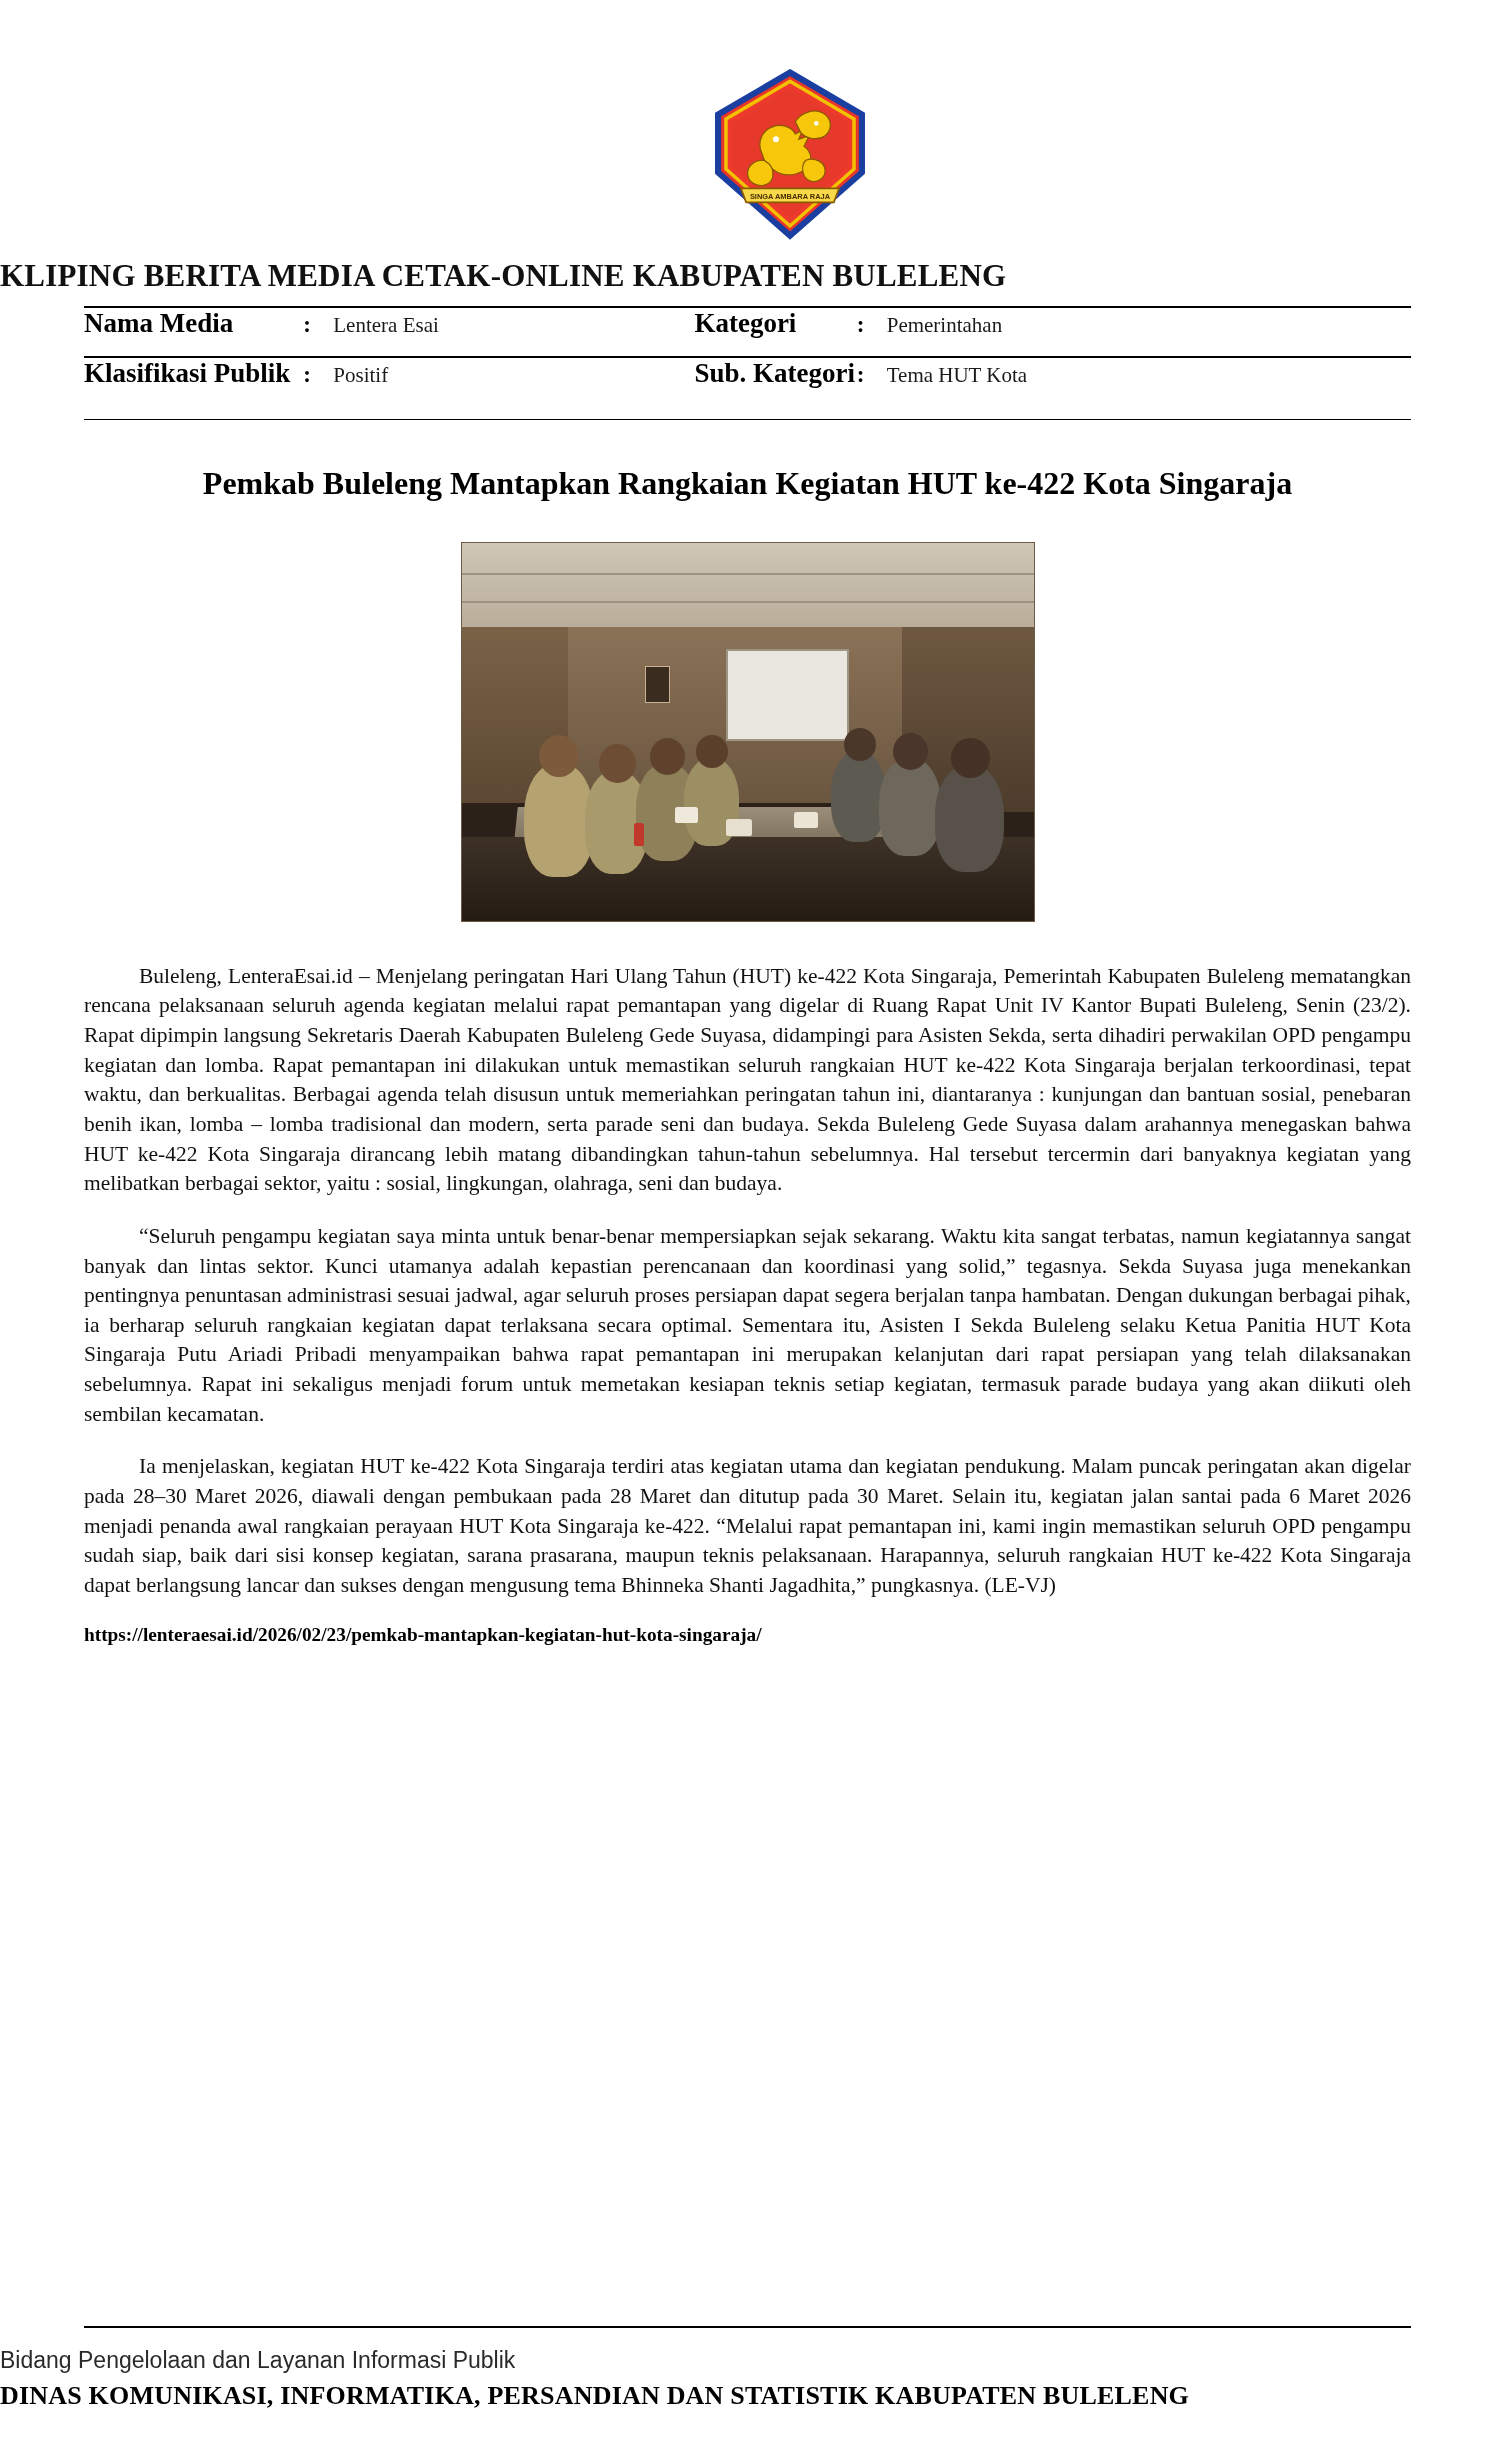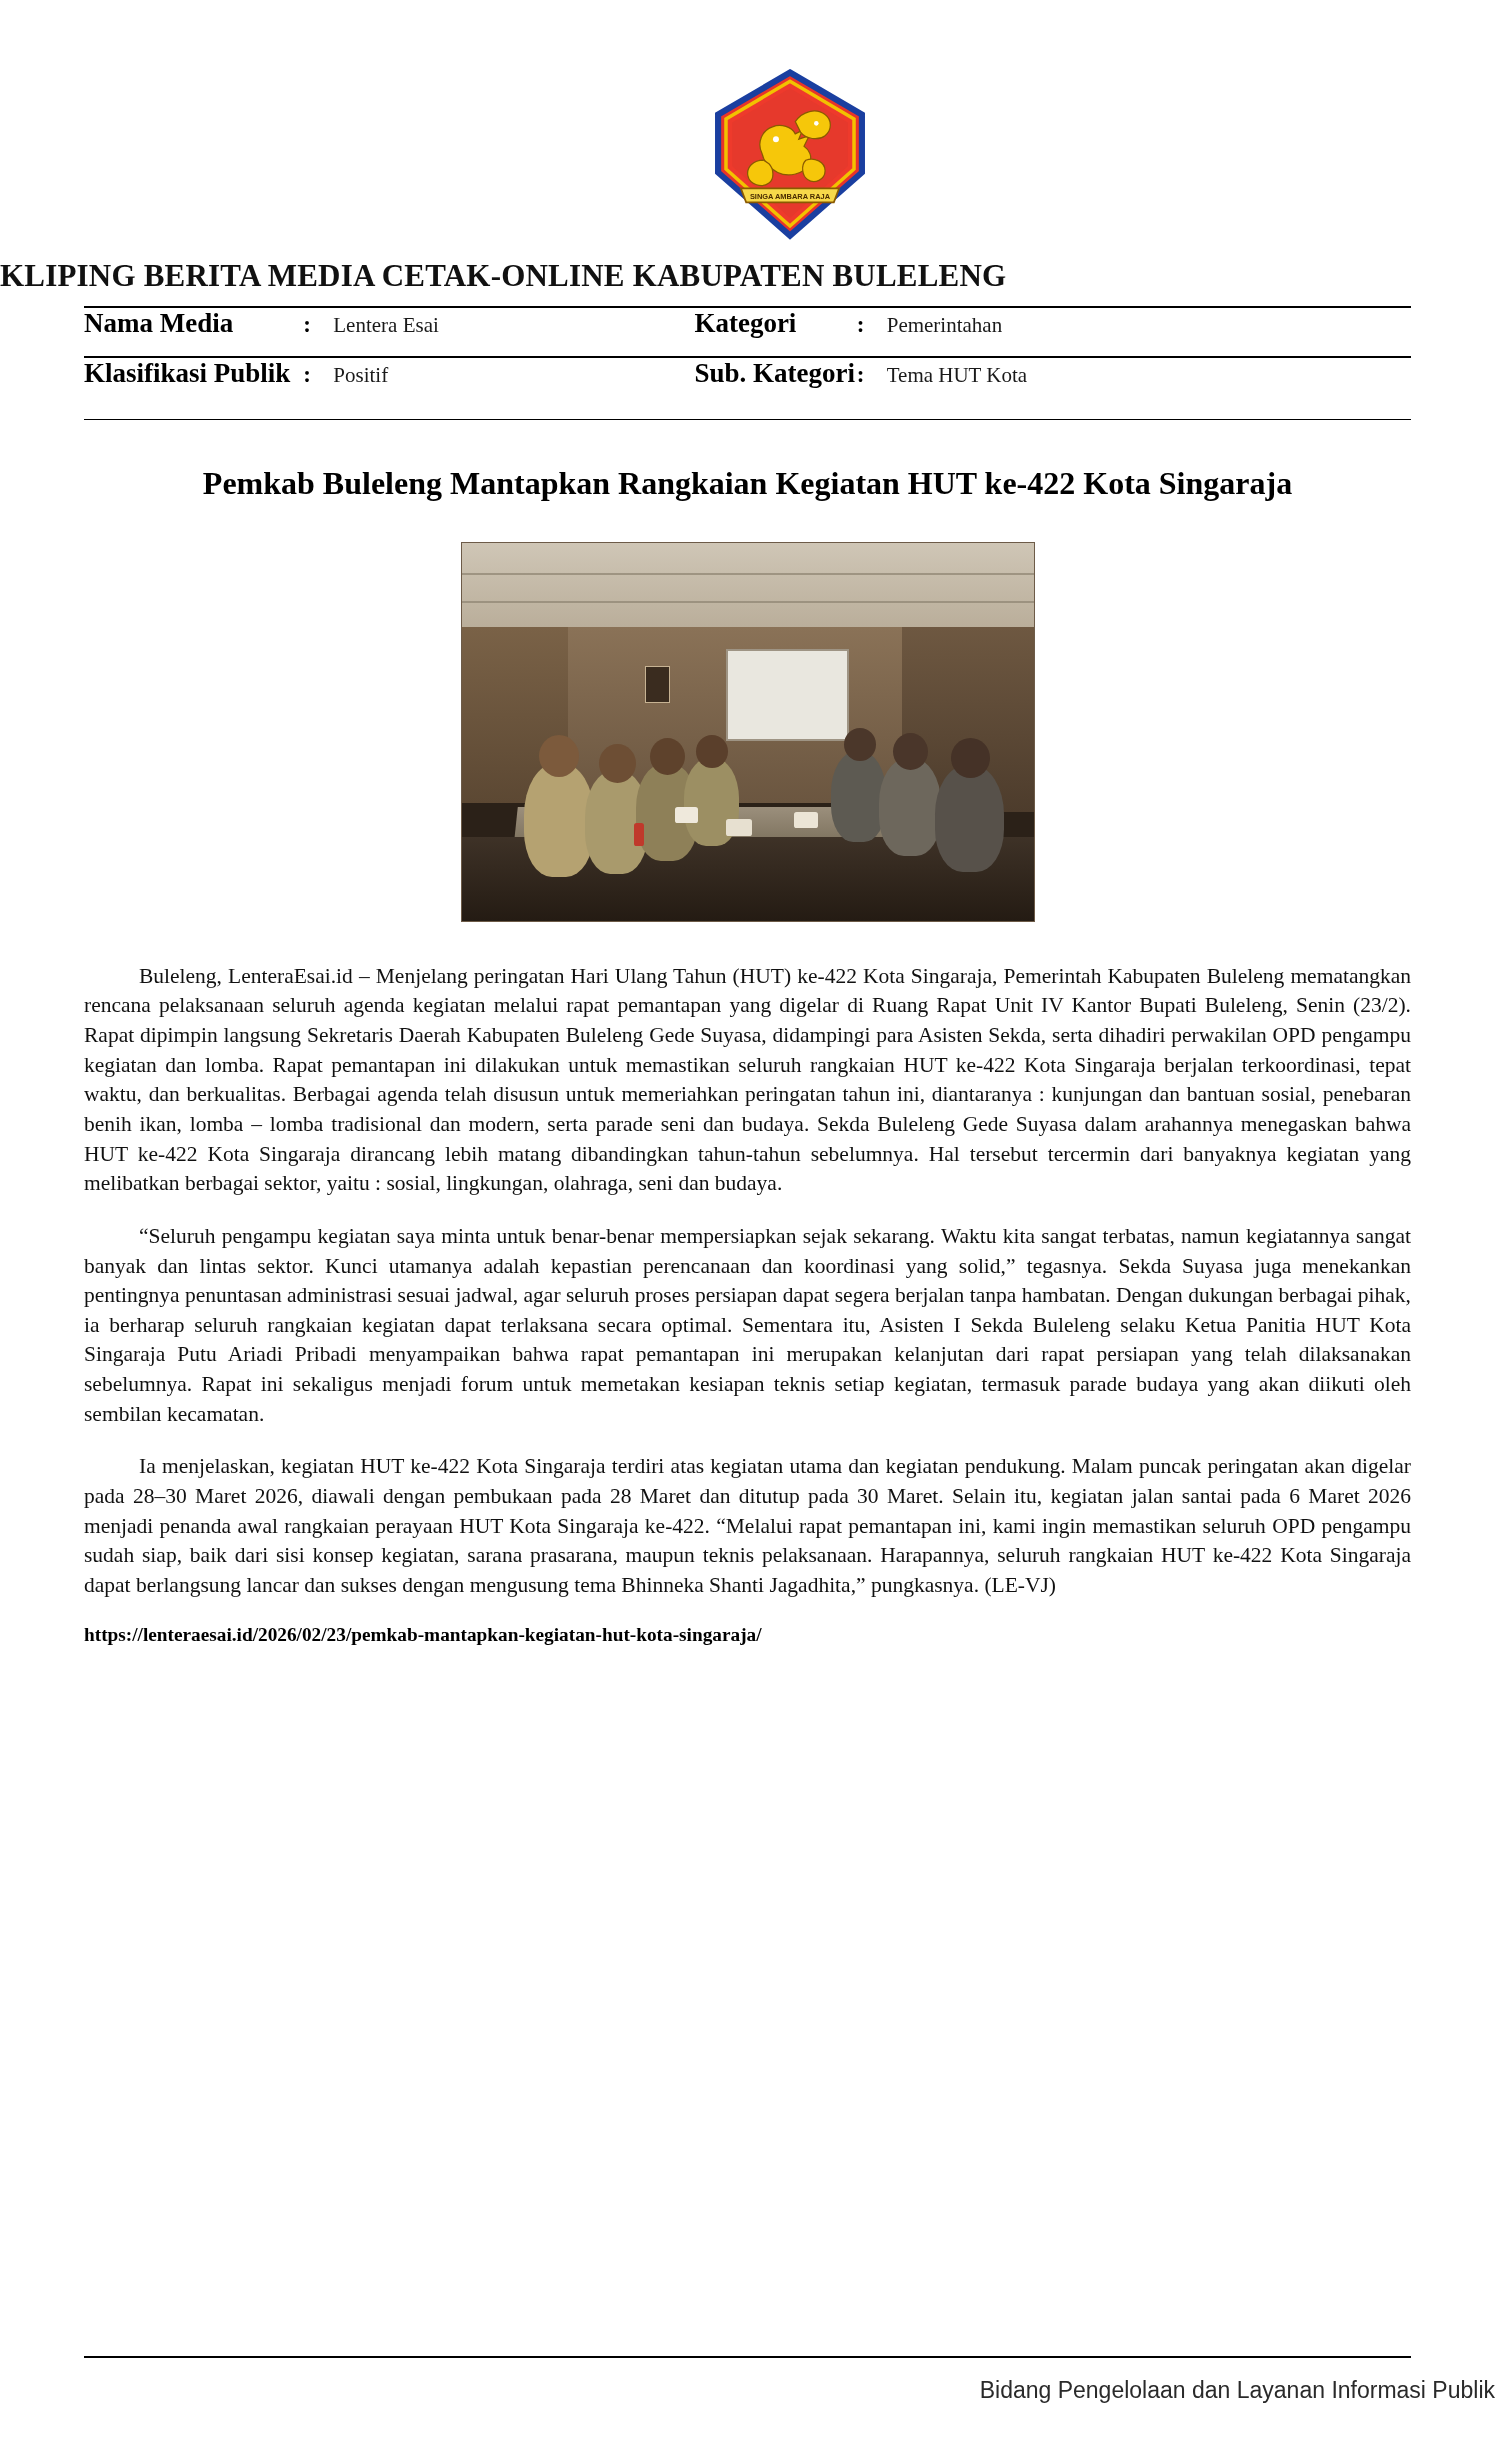--- a/index.html
+++ b/index.html
@@ -179,21 +179,21 @@
     color: #000;
     text-decoration: none;
     display: block;
   }
   
   .footer {
     position: absolute;
     left: 0;
     bottom: 51px;
     width: 100%;
-    text-align: right;
+    text-align: left;
   }
   .footer-line {
     height: 1.8px;
     background: #000;
     margin: 0 84px 19.3px 84px;
   }
   .footer-sub {
     font-family: "Liberation Sans", sans-serif;
     font-size: 23px;
     color: #2a2a2a;
@@ -316,16 +316,17 @@
     <p>Buleleng, LenteraEsai.id – Menjelang peringatan Hari Ulang Tahun (HUT) ke-422 Kota Singaraja, Pemerintah Kabupaten Buleleng mematangkan rencana pelaksanaan seluruh agenda kegiatan melalui rapat pemantapan yang digelar di Ruang Rapat Unit IV Kantor Bupati Buleleng, Senin (23/2). Rapat dipimpin langsung Sekretaris Daerah Kabupaten Buleleng Gede Suyasa, didampingi para Asisten Sekda, serta dihadiri perwakilan OPD pengampu kegiatan dan lomba. Rapat pemantapan ini dilakukan untuk memastikan seluruh rangkaian HUT ke-422 Kota Singaraja berjalan terkoordinasi, tepat waktu, dan berkualitas. Berbagai agenda telah disusun untuk memeriahkan peringatan tahun ini, diantaranya : kunjungan dan bantuan sosial, penebaran benih ikan, lomba – lomba tradisional dan modern, serta parade seni dan budaya. Sekda Buleleng Gede Suyasa dalam arahannya menegaskan bahwa HUT ke-422 Kota Singaraja dirancang lebih matang dibandingkan tahun-tahun sebelumnya. Hal tersebut tercermin dari banyaknya kegiatan yang melibatkan berbagai sektor, yaitu :  sosial, lingkungan, olahraga, seni dan budaya.</p>
     <p>“Seluruh pengampu kegiatan saya minta untuk benar-benar mempersiapkan sejak sekarang. Waktu kita sangat terbatas, namun kegiatannya sangat banyak dan lintas sektor. Kunci utamanya adalah kepastian perencanaan dan koordinasi yang solid,” tegasnya. Sekda Suyasa juga menekankan pentingnya penuntasan administrasi sesuai jadwal, agar seluruh proses persiapan dapat segera berjalan tanpa hambatan. Dengan dukungan berbagai pihak, ia berharap seluruh rangkaian kegiatan dapat terlaksana secara optimal. Sementara itu, Asisten I Sekda Buleleng selaku Ketua Panitia HUT Kota Singaraja Putu Ariadi Pribadi menyampaikan bahwa rapat pemantapan ini merupakan kelanjutan dari rapat persiapan yang telah dilaksanakan sebelumnya. Rapat ini sekaligus menjadi forum untuk memetakan kesiapan teknis setiap kegiatan, termasuk parade budaya yang akan diikuti oleh sembilan kecamatan.</p>
     <p>Ia menjelaskan, kegiatan HUT ke-422 Kota Singaraja terdiri atas kegiatan utama dan kegiatan pendukung. Malam puncak peringatan akan digelar pada 28–30 Maret 2026, diawali dengan pembukaan pada 28 Maret dan ditutup pada 30 Maret. Selain itu, kegiatan jalan santai pada 6 Maret 2026 menjadi penanda awal rangkaian perayaan HUT Kota Singaraja ke-422. “Melalui rapat pemantapan ini, kami ingin memastikan seluruh OPD pengampu sudah siap, baik dari sisi konsep kegiatan, sarana prasarana, maupun teknis pelaksanaan. Harapannya, seluruh rangkaian HUT ke-422 Kota Singaraja dapat berlangsung lancar dan sukses dengan mengusung tema Bhinneka Shanti Jagadhita,” pungkasnya. (LE-VJ)</p>
   </div>
 
   <a class="source-link" href="#">https://lenteraesai.id/2026/02/23/pemkab-mantapkan-kegiatan-hut-kota-singaraja/</a>
 
   <div class="footer">
     <div class="footer-line"></div>
     <div class="footer-sub">Bidang Pengelolaan dan Layanan Informasi Publik</div>
+    <div class="footer-main">DINAS KOMUNIKASI, INFORMATIKA, PERSANDIAN DAN STATISTIK KABUPATEN BULELENG</div>
   </div>
 
 </div>
 
 
 </body></html>

